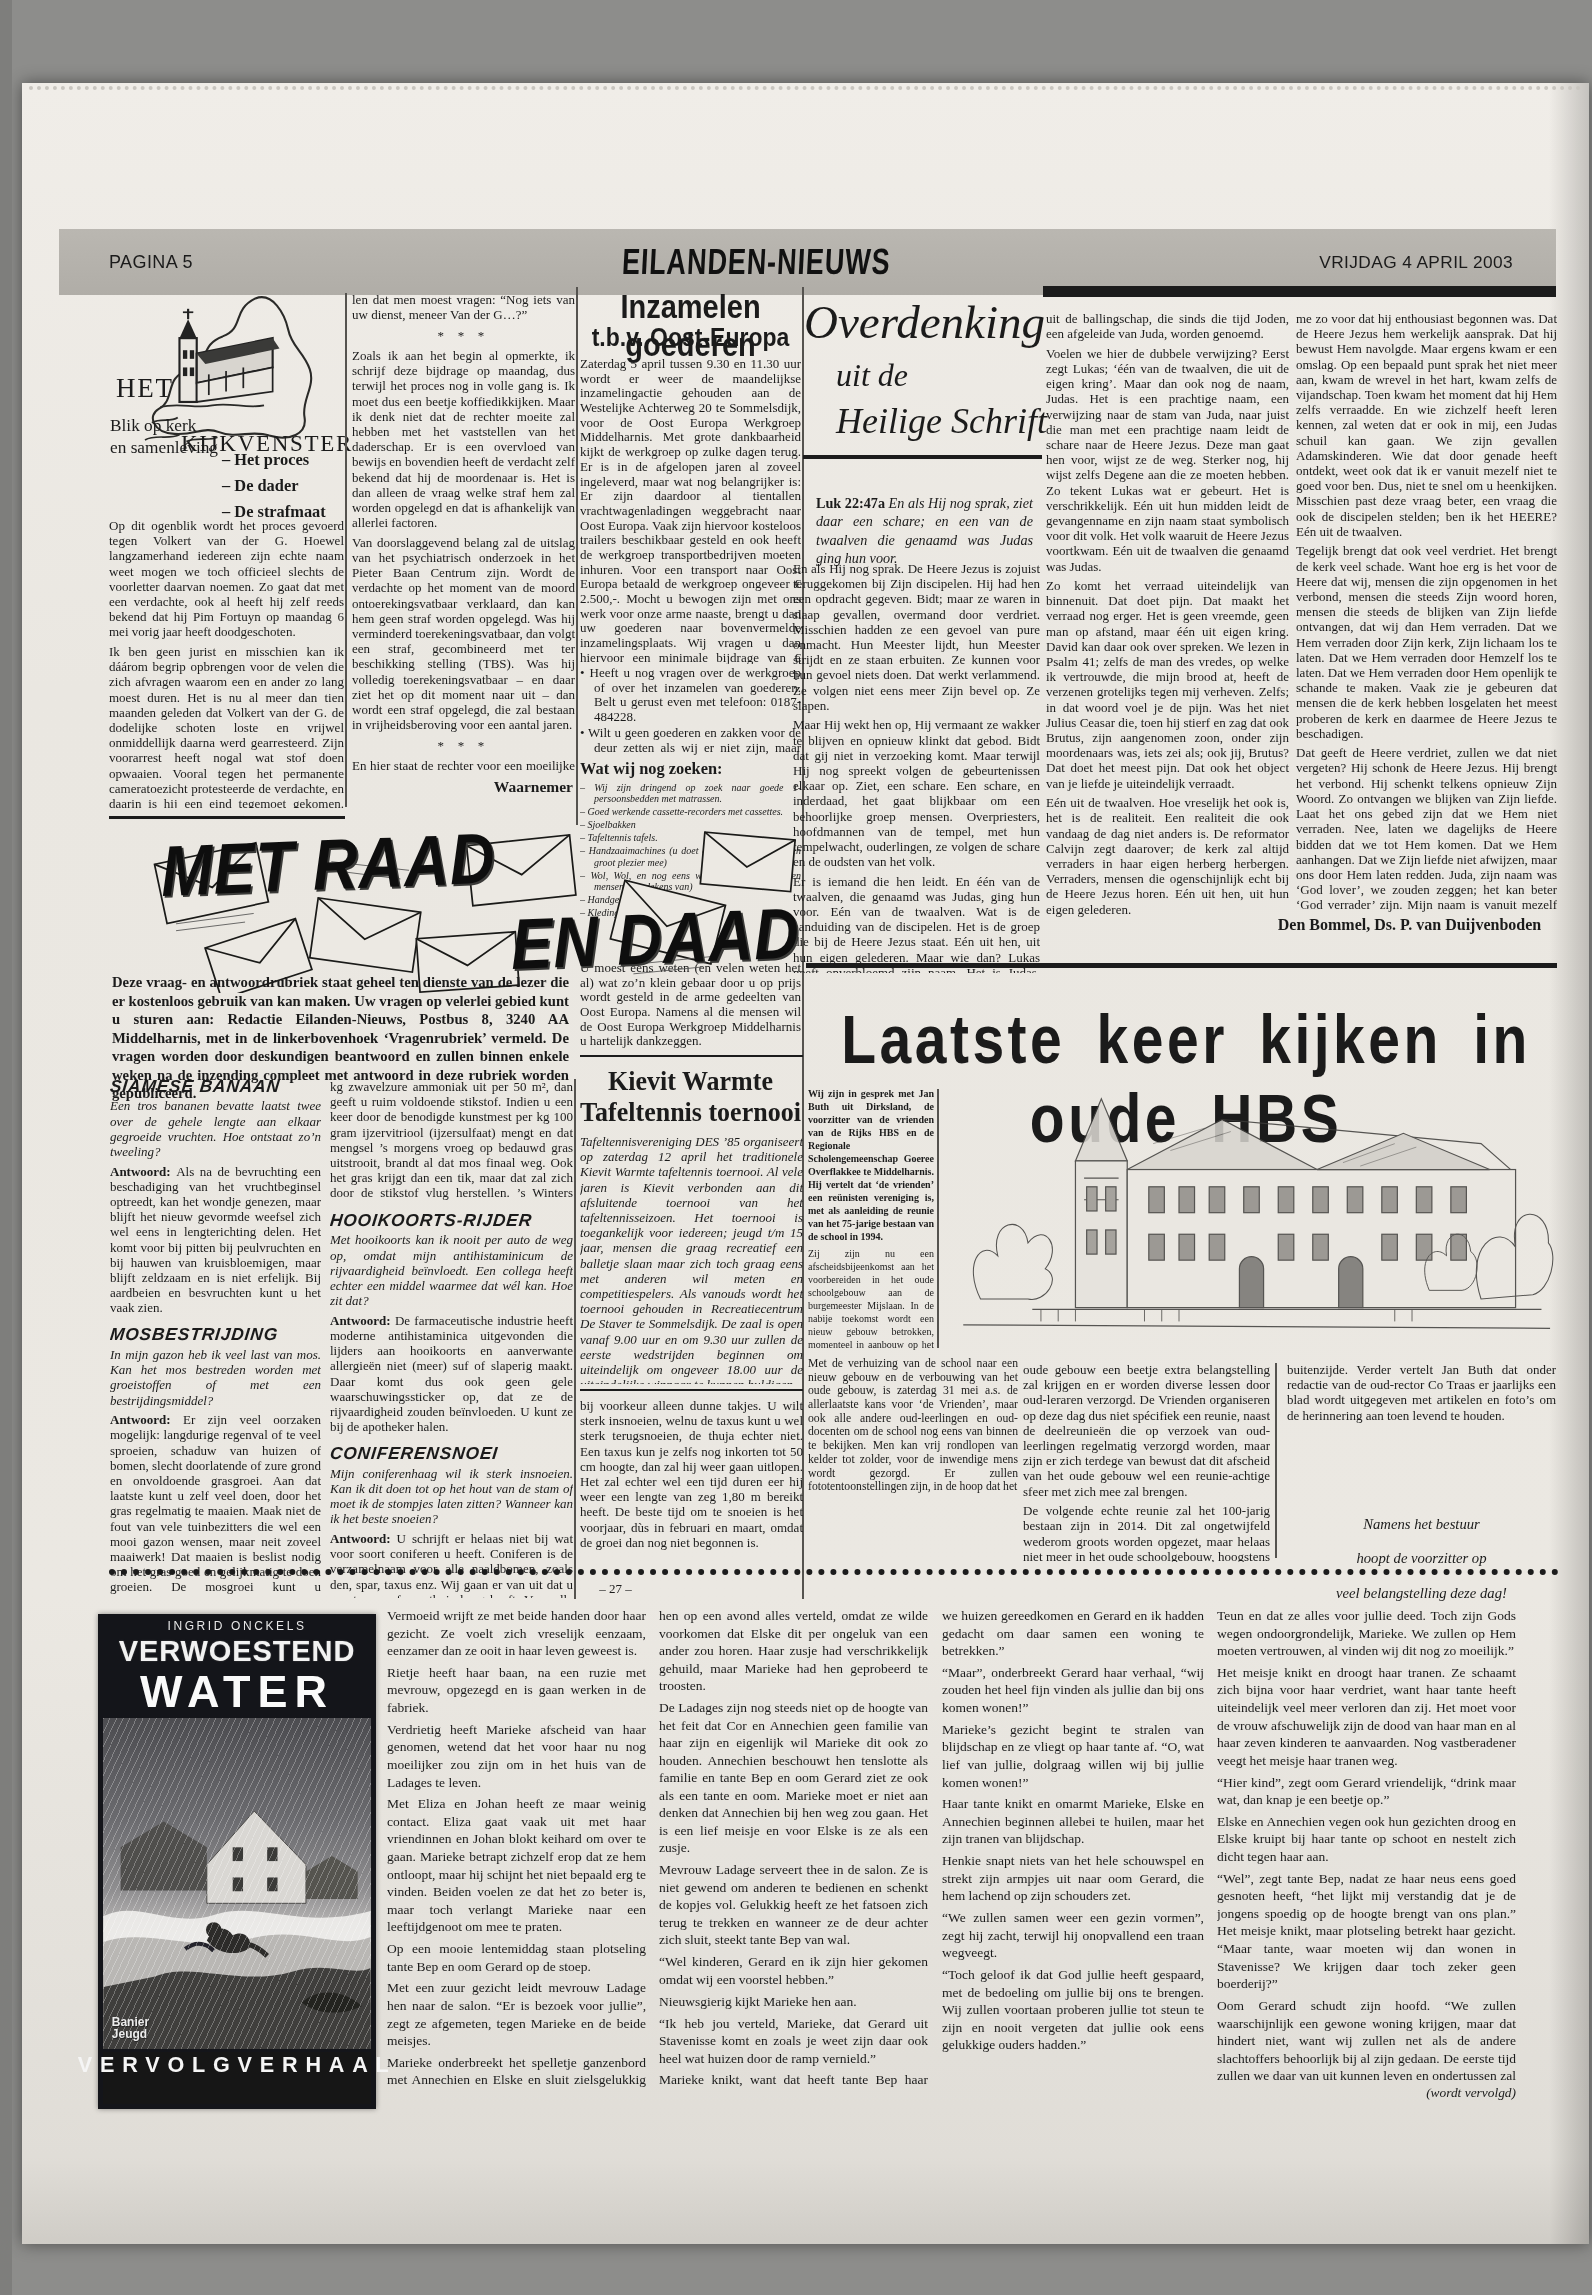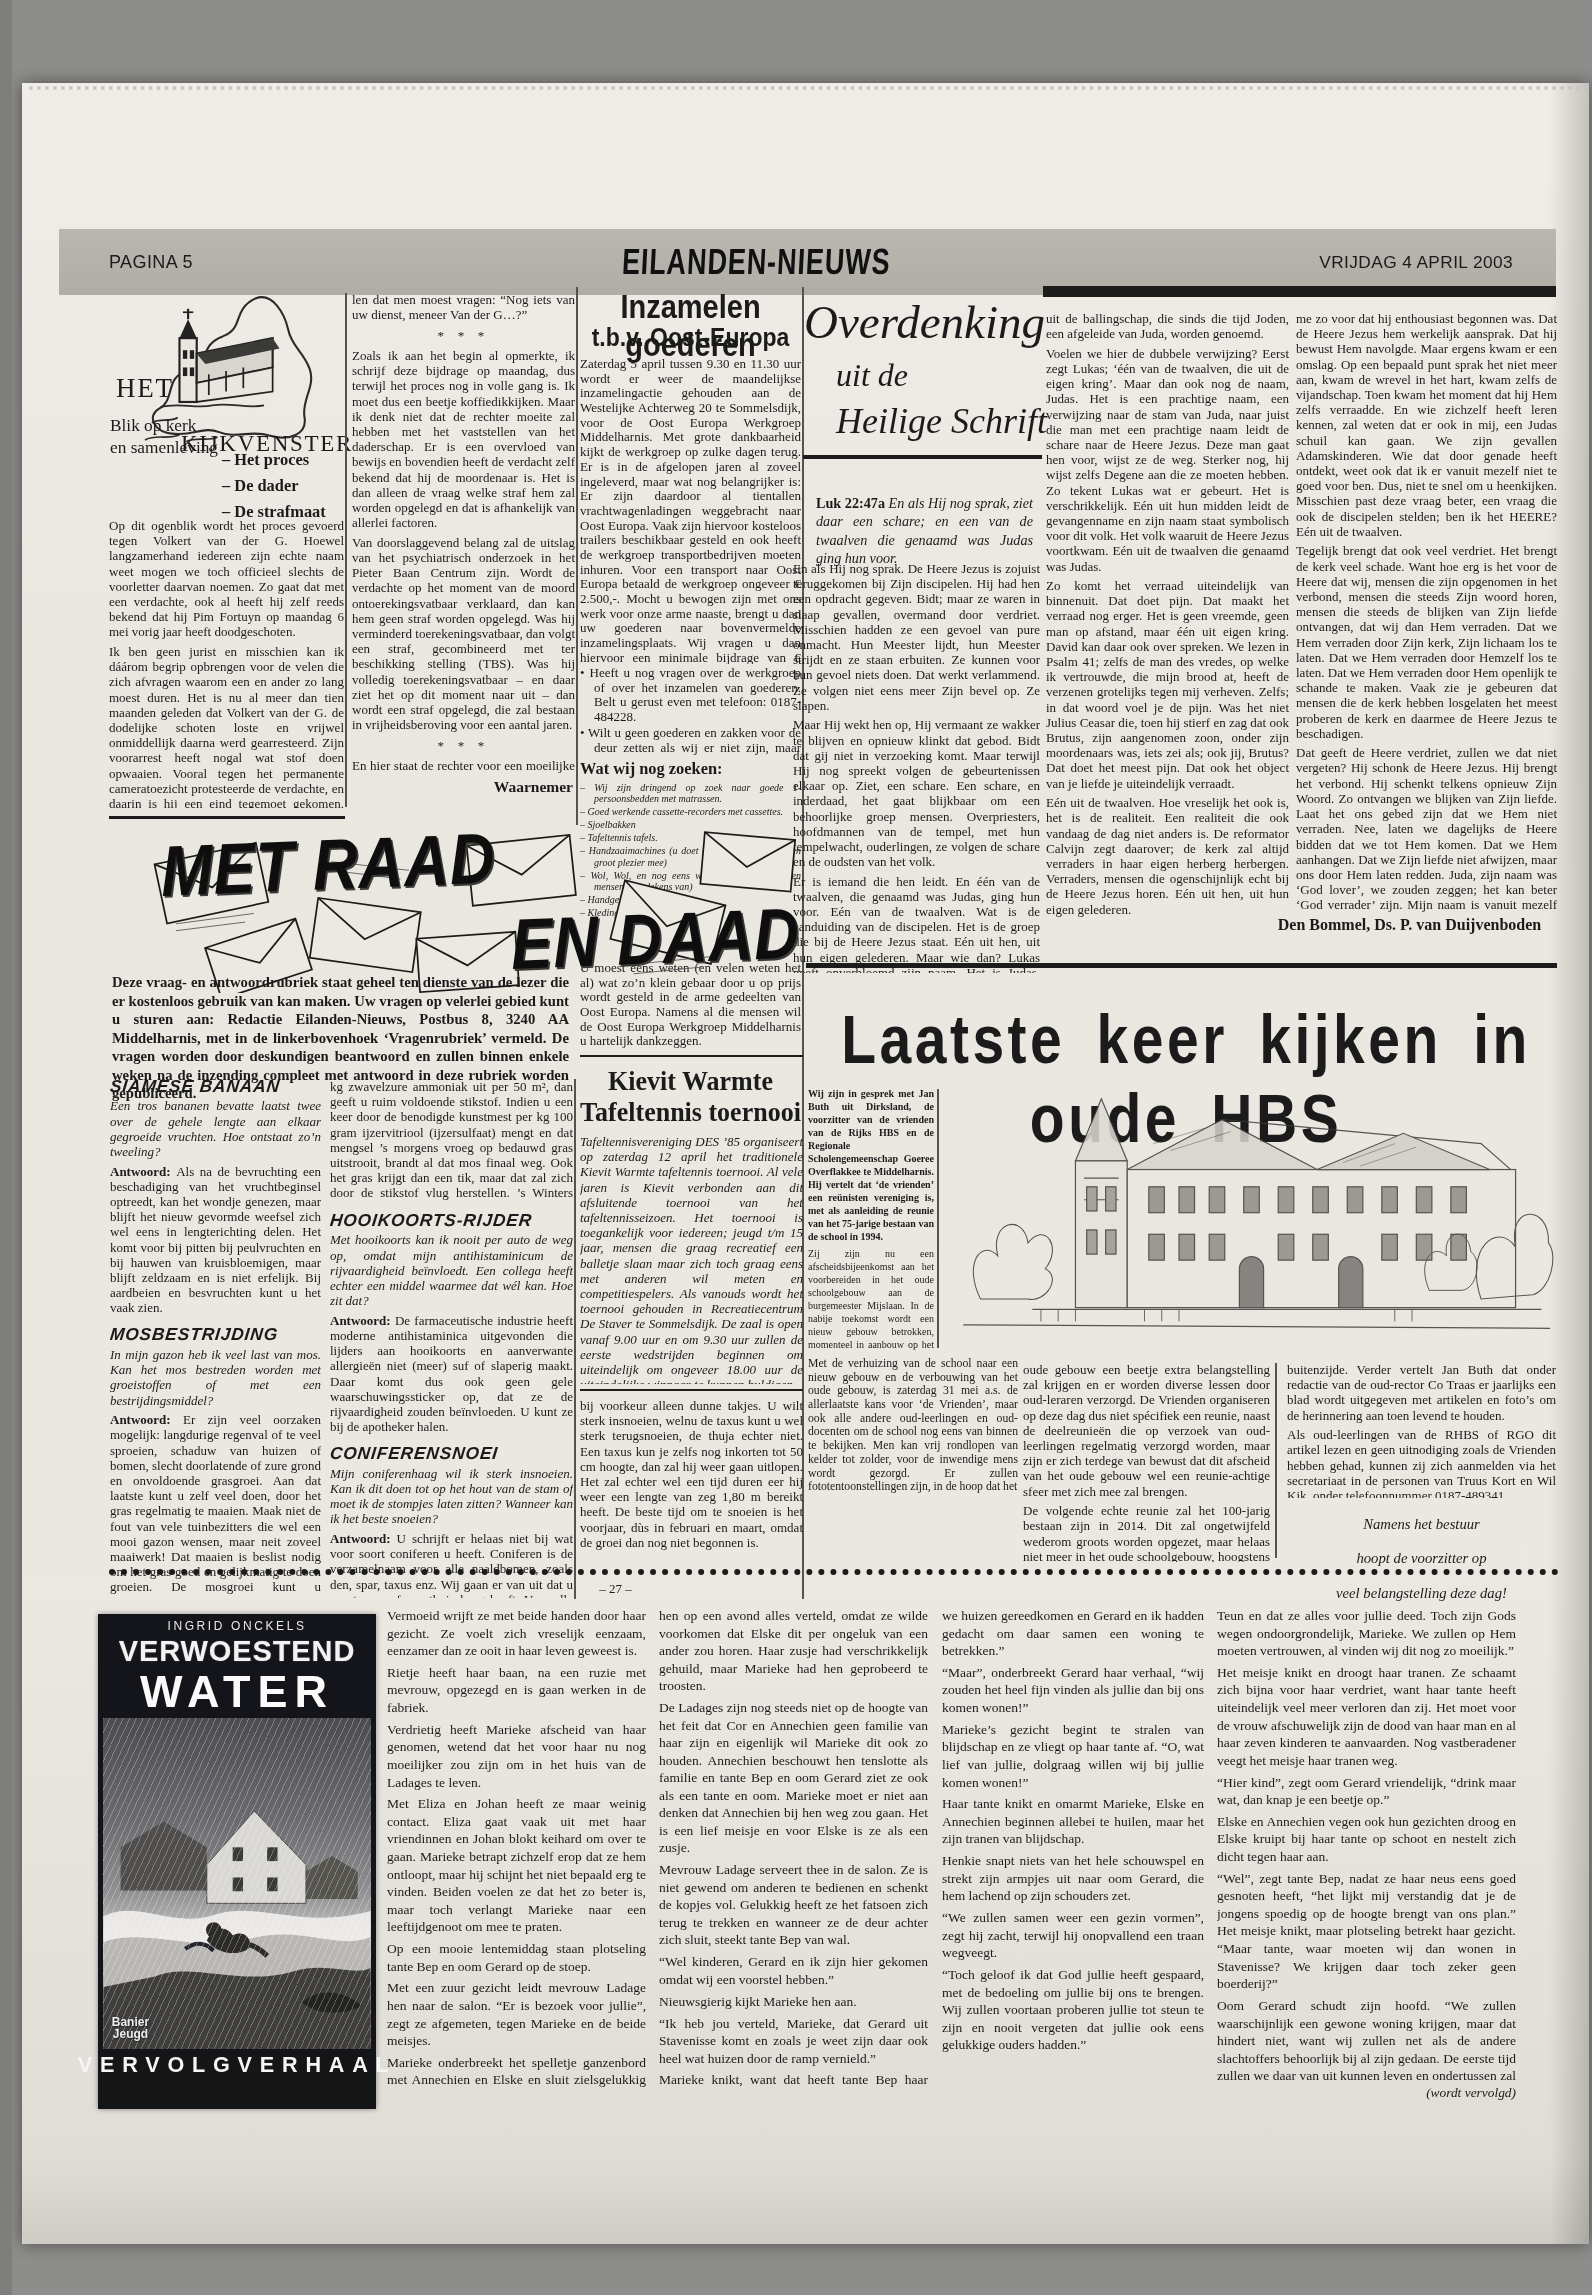--- a/index.html
+++ b/index.html
@@ -71,21 +71,21 @@
   .cover{position:absolute;left:86px;top:1614px;width:278px;height:495px;background:#14151a;
       box-shadow:0 0 5.2px rgba(0,0,0,.4);}
   .cover .author{position:absolute;left:0;top:5.2px;width:100%;text-align:center;color:#e8e8e8;
       font-family:"Liberation Sans",sans-serif;font-size:12px;letter-spacing:2.6px;}
   .cover .t1{position:absolute;left:0;top:21px;width:100%;text-align:center;color:#f2f2f2;
       font-family:"Liberation Sans",sans-serif;font-weight:bold;font-size:29px;letter-spacing:0.9px;
       text-shadow:0 0 1.7px #555;}
   .cover .t2{position:absolute;left:0;top:52px;width:100%;text-align:center;color:#fafafa;
       font-family:"Liberation Sans",sans-serif;font-weight:bold;font-size:45px;letter-spacing:7px;}
   .scene{position:absolute;left:5.2px;top:104px;width:268px;height:331px;overflow:hidden;
-      background:linear-gradient(180deg,#4c4c50 0%,#6a6a6e 30%,#8f8e90 52%,#c4c2c0 66%,#8e8c8a 82%,#6f6d6b 100%);text-align:center;}
+      background:linear-gradient(180deg,#4c4c50 0%,#6a6a6e 30%,#8f8e90 52%,#c4c2c0 66%,#8e8c8a 82%,#6f6d6b 100%);}
   .rain{position:absolute;inset:0;background:repeating-linear-gradient(115deg,rgba(255,255,255,.28) 0 0.9px,rgba(255,255,255,0) 0.9px 6px);}
   .imprint{position:absolute;left:8.6px;bottom:8.6px;color:#ececec;font-family:"Liberation Sans",sans-serif;
       font-size:12px;font-weight:bold;line-height:1.0;text-shadow:0.9px 0.9px 0.9px #222;}
   .cover .bar{position:absolute;left:5.2px;bottom:5.2px;width:268px;height:52px;background:#161616;
       display:flex;align-items:flex-start;justify-content:center;}
   .cover .bar span{color:#f5f5f5;font-family:"Liberation Sans",sans-serif;font-weight:bold;
       font-size:21.6px;letter-spacing:7.8px;}
   .serial-col{font-size:13.5px;line-height:1.30;}
   .serial-end{position:absolute;left:1205px;top:2085px;width:299px;text-align:right;font-style:italic;font-size:13.4px;}
   .story-sketchline{stroke:#3c3b39;fill:none;}
@@ -347,21 +347,20 @@
   <div class="txt" style="left:796px;top:1357px;width:210px;height:243px;font-size:11.7px;">
       <p>Met de verhuizing van de school naar een nieuw gebouw en de verbouwing van het oude gebouw, is zaterdag 31 mei a.s. de allerlaatste kans voor ‘de Vrienden’, maar ook alle andere oud-leerlingen en oud-docenten om de school nog eens van binnen te bekijken. Men kan vrij rondlopen van kelder tot zolder, voor de inwendige mens wordt gezorgd. Er zullen fototentoonstellingen zijn, in de hoop dat het</p>
     </div>
   <div class="txt" style="left:1011px;top:1362px;width:247px;height:200px;">
       <p>oude gebouw een beetje extra belangstelling zal krijgen en er worden diverse lessen door oud-leraren verzorgd. De Vrienden organiseren op deze dag dus niet spécifiek een reunie, naast de deelreunieën die op verzoek van oud-leerlingen regelmatig verzorgd worden, maar zijn er zich terdege van bewust dat dit afscheid van het oude gebouw wel een reunie-achtige sfeer met zich mee zal brengen.</p>
       <p>De volgende echte reunie zal het 100-jarig bestaan zijn in 2014. Dit zal ongetwijfeld wederom groots worden opgezet, maar helaas niet meer in het oude schoolgebouw, hoogstens met een weemoedige blik aan de</p>
     </div>
   <div class="vrule" style="left:1263px;top:1363px;height:195px;"></div>
   <div class="txt" style="left:1275px;top:1362px;width:269px;height:136px;">
       <p>buitenzijde. Verder vertelt Jan Buth dat onder redactie van de oud-rector Co Traas er jaarlijks een blad wordt uitgegeven met artikelen en foto’s om de herinnering aan toen levend te houden.</p>
-      <p>Als oud-leerlingen van de RHBS of RGO dit artikel lezen en geen uitnodiging zoals de Vrienden hebben gehad, kunnen zij zich aanmelden via het secretariaat in de personen van Truus Kort en Wil Kik, onder telefoonnummer 0187-489341.</p>
     </div>
   <div class="hbs-sig">
       <p>Namens het bestuur</p>
       <p>hoopt de voorzitter op</p>
       <p>veel belangstelling deze dag!</p>
     </div>
 
   <div class="dots"></div>
   <div class="marker">– 27 –</div>
 

